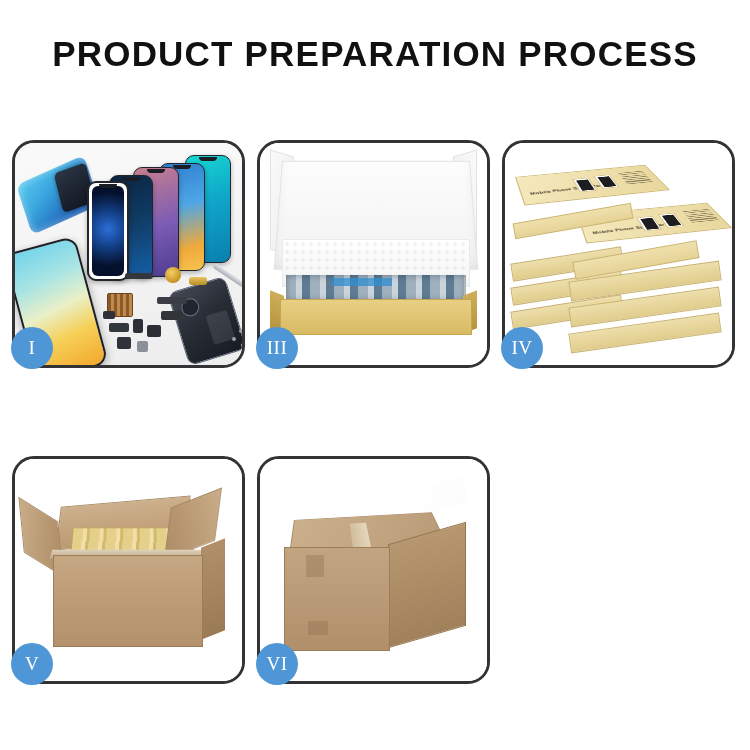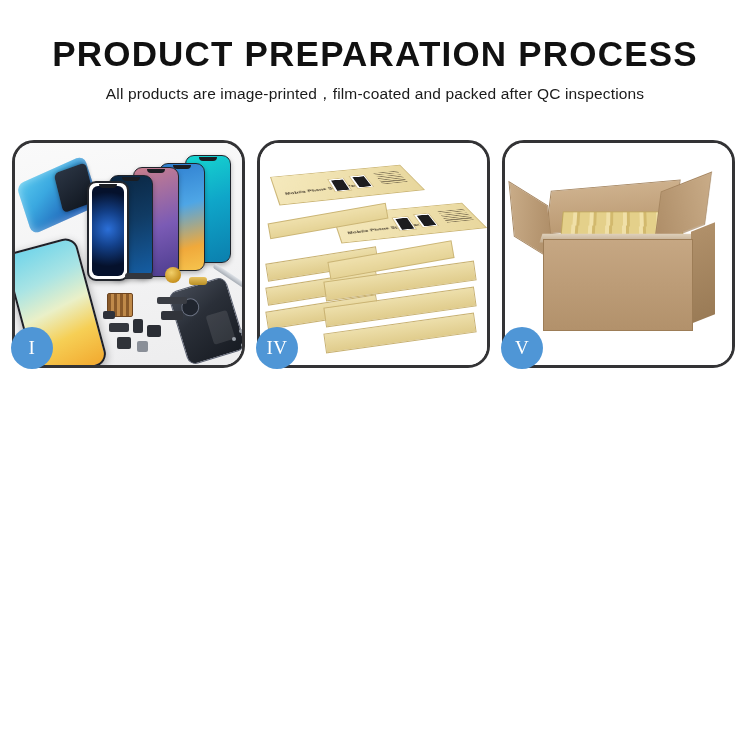--- a/index.html
+++ b/index.html
@@ -374,21 +374,20 @@
     transform: rotate(-14deg); filter: blur(.6px);
   }
 </style>
 </head>
 <body>
 
 <div class="page">
 
   <div class="header">
     <div class="title">PRODUCT PREPARATION PROCESS</div>
-    <div class="subtitle">All products are image-printed，film-coated and packed after QC inspections</div>
   </div>
 
   <div class="grid">
 
     <div class="panel">
       <div class="panel-inner p1">
         <div class="film"></div>
         <div class="fan">
           <div class="ph a">
               <div class="notch"></div>
@@ -424,20 +423,33 @@
           <div class="screw s1"></div>
           <div class="screw s2"></div>
           <div class="screw s3"></div>
           <div class="tweez"></div>
         </div>
       </div>
       <div class="badge">I</div>
     </div>
 
 
+    <div class="panel">
+      <div class="panel-inner p3">
+        <div class="box3-flapL"></div>
+        <div class="box3-flapR"></div>
+        <div class="box3-lid"></div>
+        <div class="foam"></div>
+        <div class="contents3"></div>
+        <div class="box3-side"></div>
+        <div class="box3-side-r"></div>
+        <div class="box3-front"></div>
+      </div>
+      <div class="badge">III</div>
+    </div>
 
     <div class="panel">
       <div class="panel-inner p4">
         <div class="stack">
 
           <div class="slab" style="left:0px;  top:96px;  width:112px; height:18px; transform:rotate(-9deg);"></div>
           <div class="slab" style="left:0px;  top:120px; width:112px; height:18px; transform:rotate(-9deg);"></div>
           <div class="slab" style="left:0px;  top:144px; width:112px; height:18px; transform:rotate(-9deg);"></div>
           <div class="slab" style="left:58px; top:112px; width:152px; height:20px; transform:rotate(-8deg);"></div>
           <div class="slab" style="left:58px; top:138px; width:152px; height:20px; transform:rotate(-8deg);"></div>
@@ -494,15 +506,27 @@
         <div class="fill"></div>
         <div class="flap flapLeft"></div>
         <div class="flap flapRight"></div>
         <div class="carton-rim"></div>
         <div class="carton-right"></div>
         <div class="carton-body"></div>
       </div>
       <div class="badge">V</div>
     </div>
 
+    <div class="panel">
+      <div class="panel-inner p6">
+        <div class="c6glint"></div>
+        <div class="c6top"></div>
+        <div class="c6tape"></div>
+        <div class="c6side"></div>
+        <div class="c6front"></div>
+        <div class="c6patch c6p1"></div>
+        <div class="c6patch c6p2"></div>
+      </div>
+      <div class="badge">VI</div>
+    </div>
 
   </div>
 </div>
 
 </body></html>

